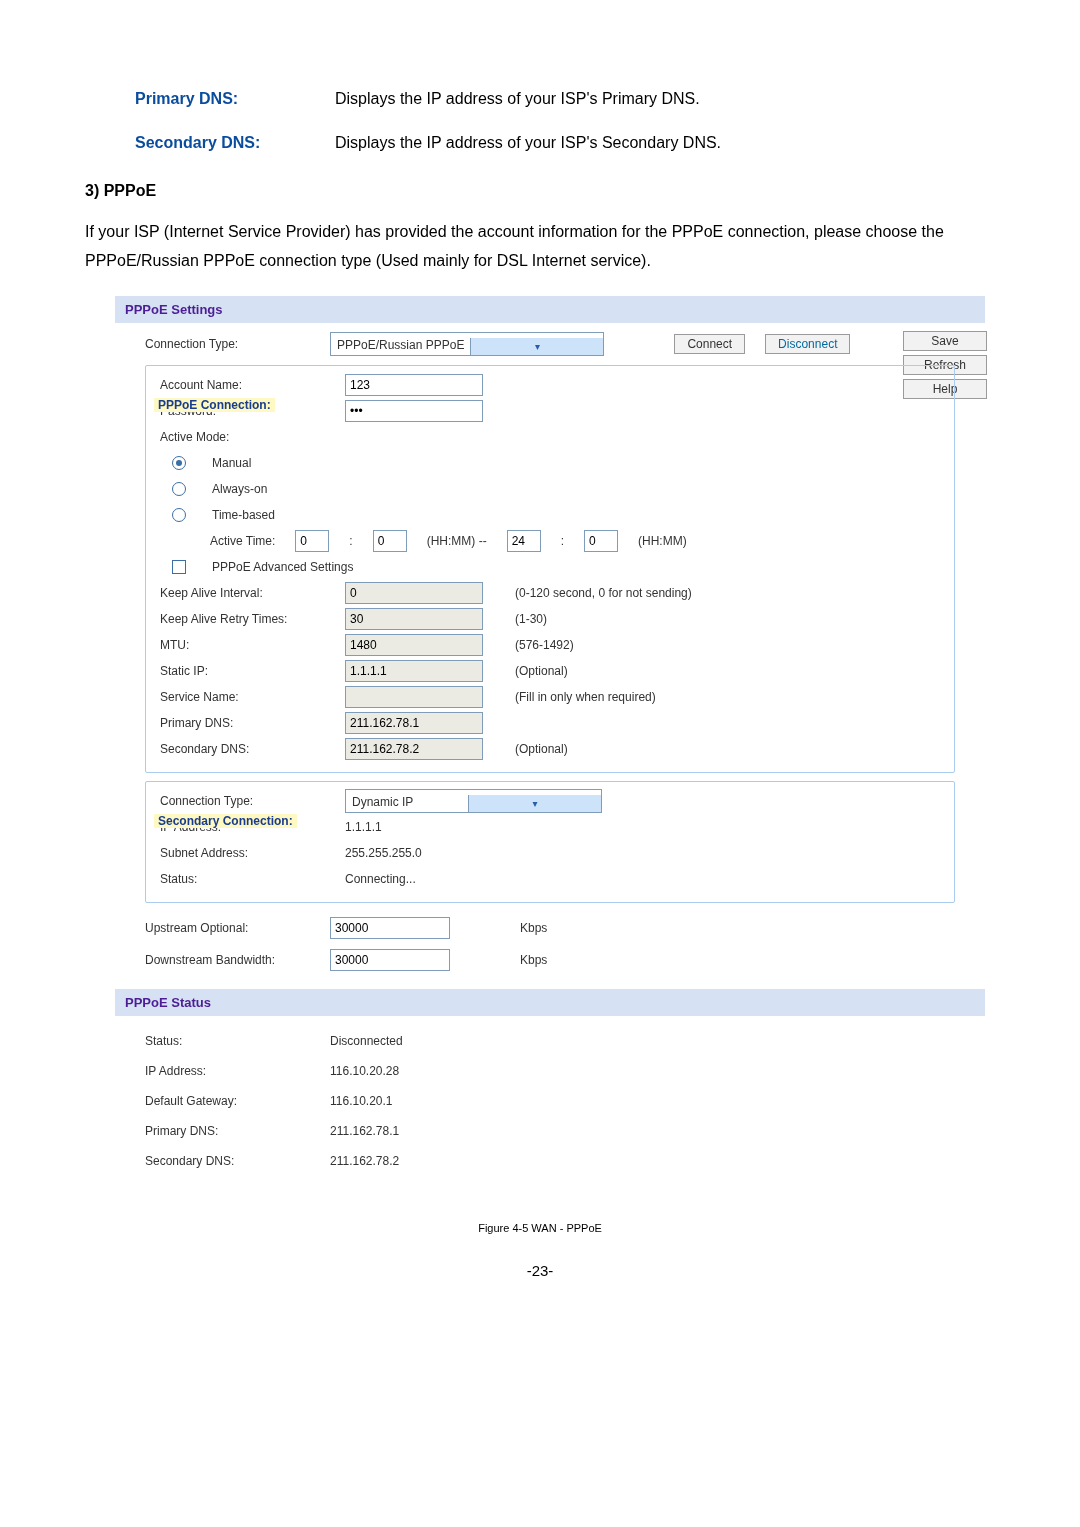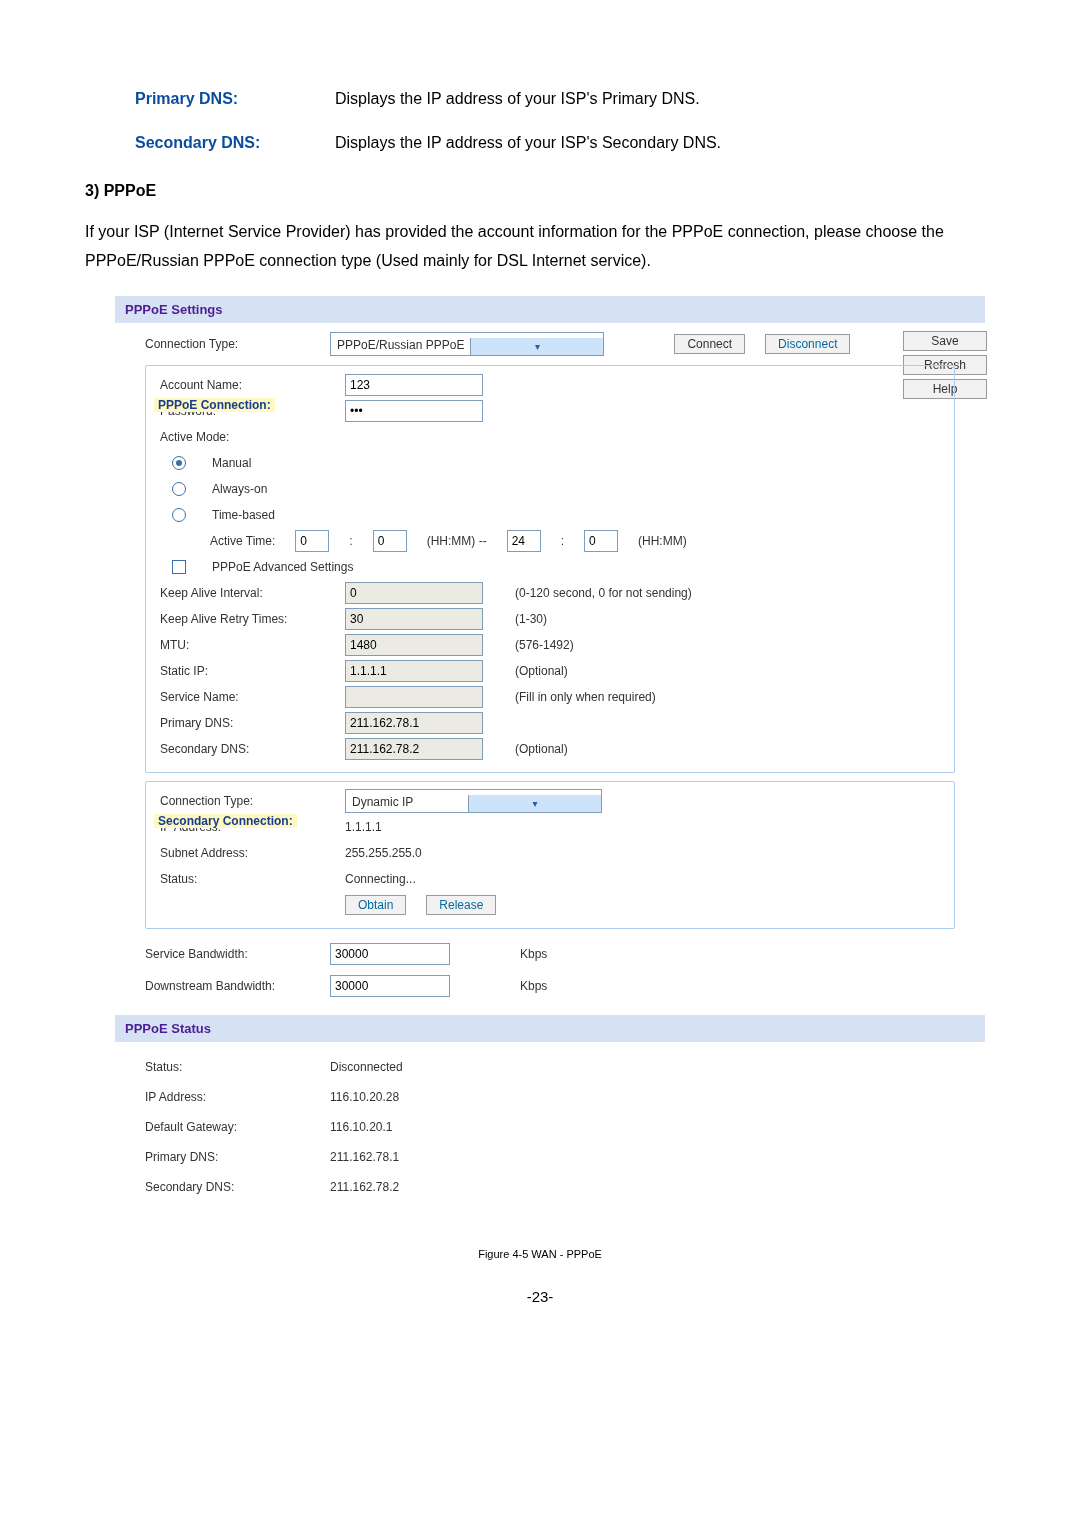--- a/index.html
+++ b/index.html
@@ -306,29 +306,24 @@
           <span>1.1.1.1</span>
         </div>
         <div class="row">
           <div class="label-col">Subnet Address:</div>
           <span>255.255.255.0</span>
         </div>
         <div class="row">
           <div class="label-col">Status:</div>
           <span>Connecting...</span>
         </div>
-        <div class="row">
-          <div class="label-col"></div>
-          <span class="btn disabled">Obtain</span>
-          <span class="btn disabled">Release</span>
-        </div>
       </div>
 
       <div class="row" style="margin-top:12px">
-        <div class="label-col">Service Bandwidth:</div>
+        <div class="label-col">Upstream Optional:</div>
         <input class="input w-bw" value="30000" style="">
         <span style="width:30px"></span>
         <span>Kbps</span>
       </div>
       <div class="row" style="margin-top:6px">
         <div class="label-col">Downstream Bandwidth:</div>
         <input class="input w-bw" value="30000" style="">
         <span style="width:30px"></span>
         <span>Kbps</span>
       </div>

